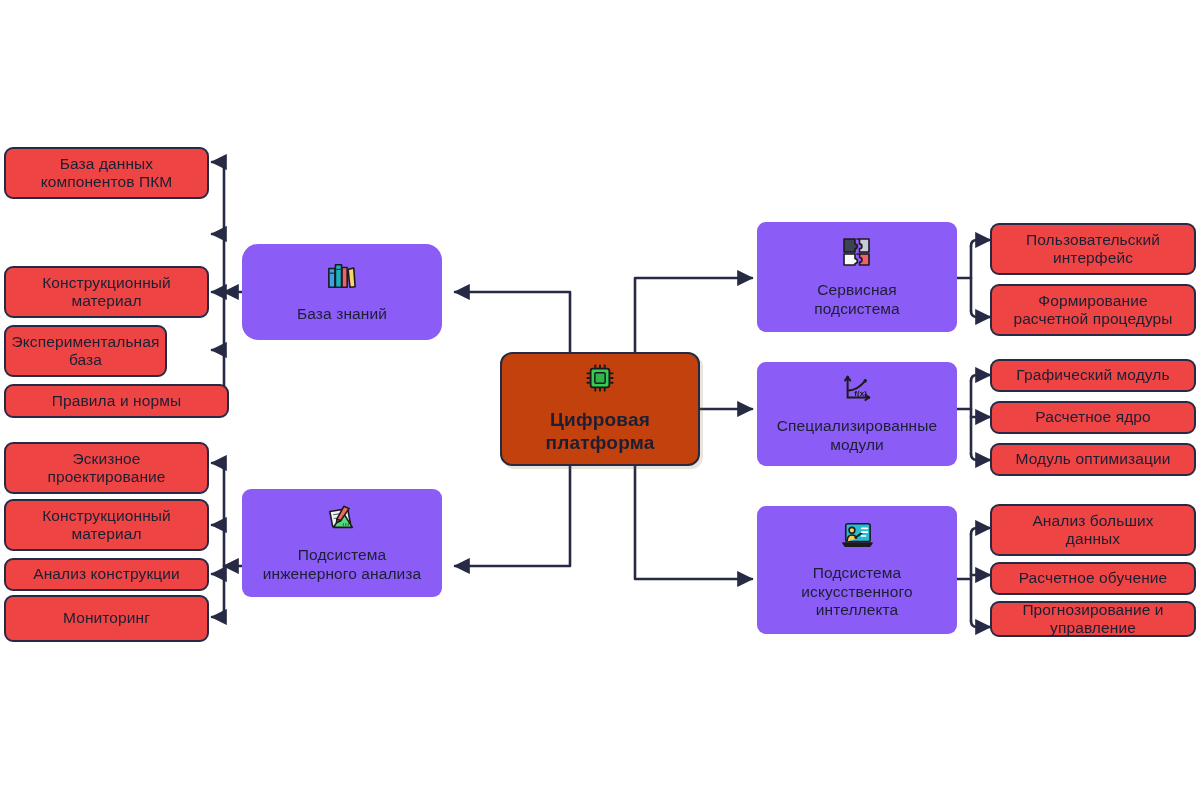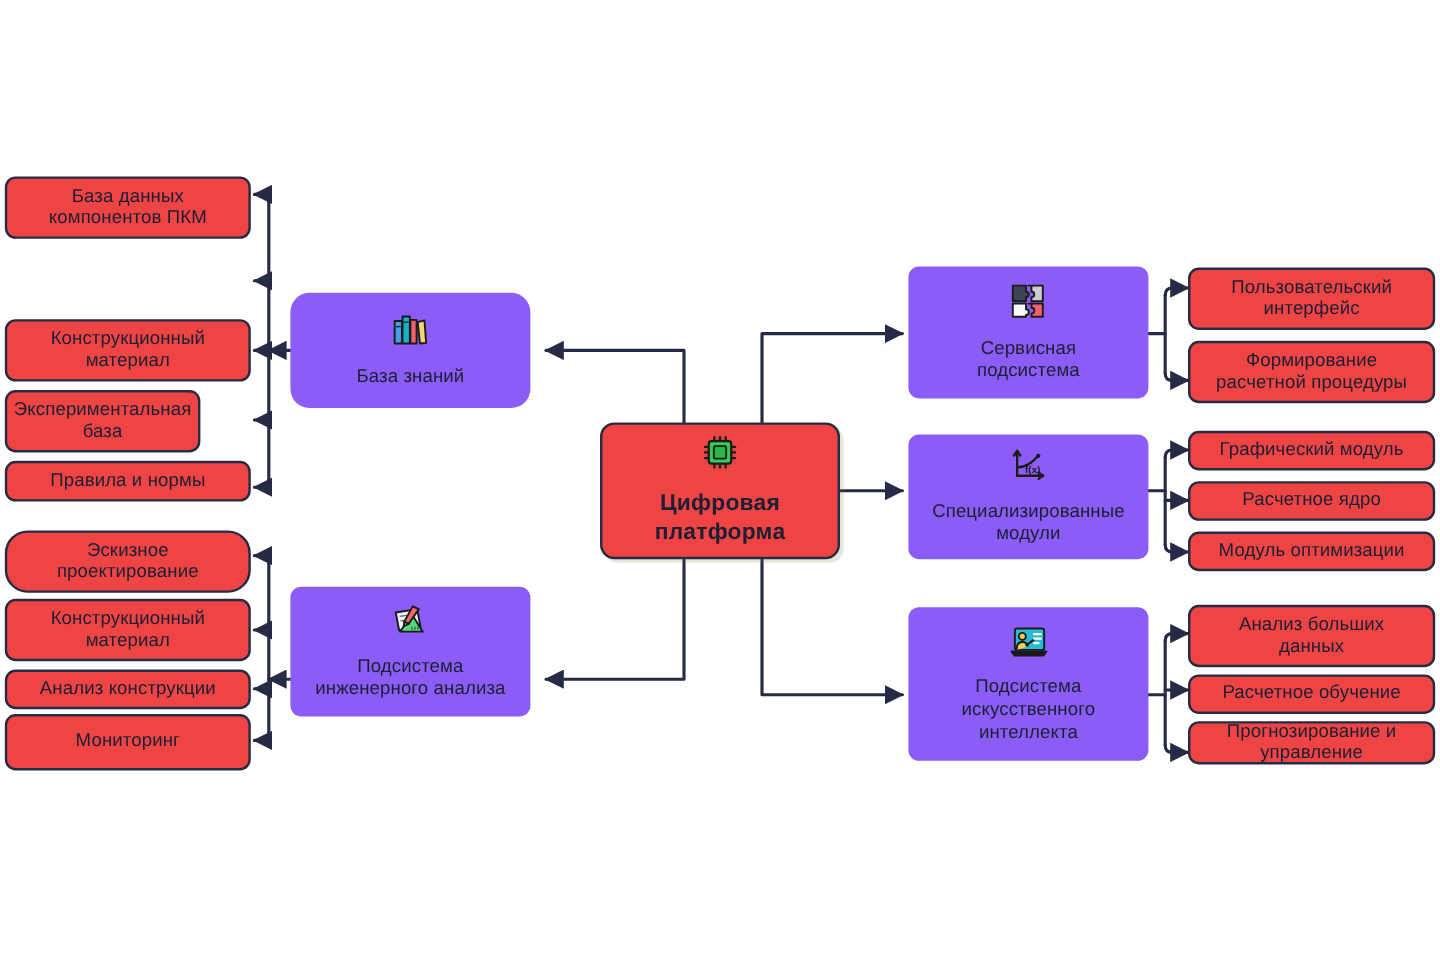--- a/index.html
+++ b/index.html
@@ -44,21 +44,21 @@
     background:#8b5cf6;
     border-radius:9px;
     font-size:15.5px;
     line-height:1.2;
     padding:6px 8px;
     letter-spacing:0.1px;
   }
 
   
   .hub{
-    background:#ef4444;
+    background:#c2410c;
     border:2.2px solid #262a44;
     border-radius:12px;
     font-size:19px;
     font-weight:bold;
     line-height:1.25;
     box-shadow:3px 3px 0 rgba(120,110,60,.18);
     letter-spacing:0.2px;
   }
 
   .icon{display:block;margin:0 auto 9px auto;}
@@ -170,21 +170,21 @@
 компонентов ПКМ</span>
   </div>
   <div class="node leaf" style="left:4px;top:266px;width:205px;height:52px;">
     <span class="label">Конструкционный
 материал</span>
   </div>
   <div class="node leaf" style="left:4px;top:325px;width:163px;height:52px;">
     <span class="label">Экспериментальная
 база</span>
   </div>
-  <div class="node leaf" style="left:4px;top:384px;width:205px;height:34px;">
+  <div class="node leaf" style="left:4px;top:384px;width:225px;height:34px;">
     <span class="label">Правила и нормы</span>
   </div>
 
   <div class="node ybox" style="left:242px;top:489px;width:200px;height:108px;">
     <span class="icon">
       <svg width="34" height="30" viewBox="0 0 36 32">
         <g stroke="#1b1b1b" stroke-width="1.7" stroke-linejoin="round">
           <path d="M 5 9 L 24 6 L 27 22 L 8 25 Z" fill="#eef1f6"></path>
           <path d="M 9 26 L 19 10 L 29 26 Z" fill="#55d97a"></path>
           <path d="M 20 3.5 L 25.5 6 L 16.5 19 L 12.5 17.3 Z" fill="#ef6a62"></path>
@@ -196,21 +196,21 @@
           <line x1="22" y1="24.2" x2="22" y2="21.6"></line>
           <line x1="24.6" y1="24.2" x2="24.6" y2="21.6"></line>
           <line x1="19.4" y1="24.2" x2="19.4" y2="21.6"></line>
         </g>
       </svg>
     </span>
     <span class="label">Подсистема
 инженерного анализа</span>
   </div>
 
-  <div class="node leaf" style="left:4px;top:442px;width:205px;height:52px;border-radius:19px;">
+  <div class="node leaf" style="left:4px;top:442px;width:205px;height:52px;">
     <span class="label">Эскизное
 проектирование</span>
   </div>
   <div class="node leaf" style="left:4px;top:499px;width:205px;height:52px;">
     <span class="label">Конструкционный
 материал</span>
   </div>
   <div class="node leaf" style="left:4px;top:558px;width:205px;height:33px;">
     <span class="label">Анализ конструкции</span>
   </div>

